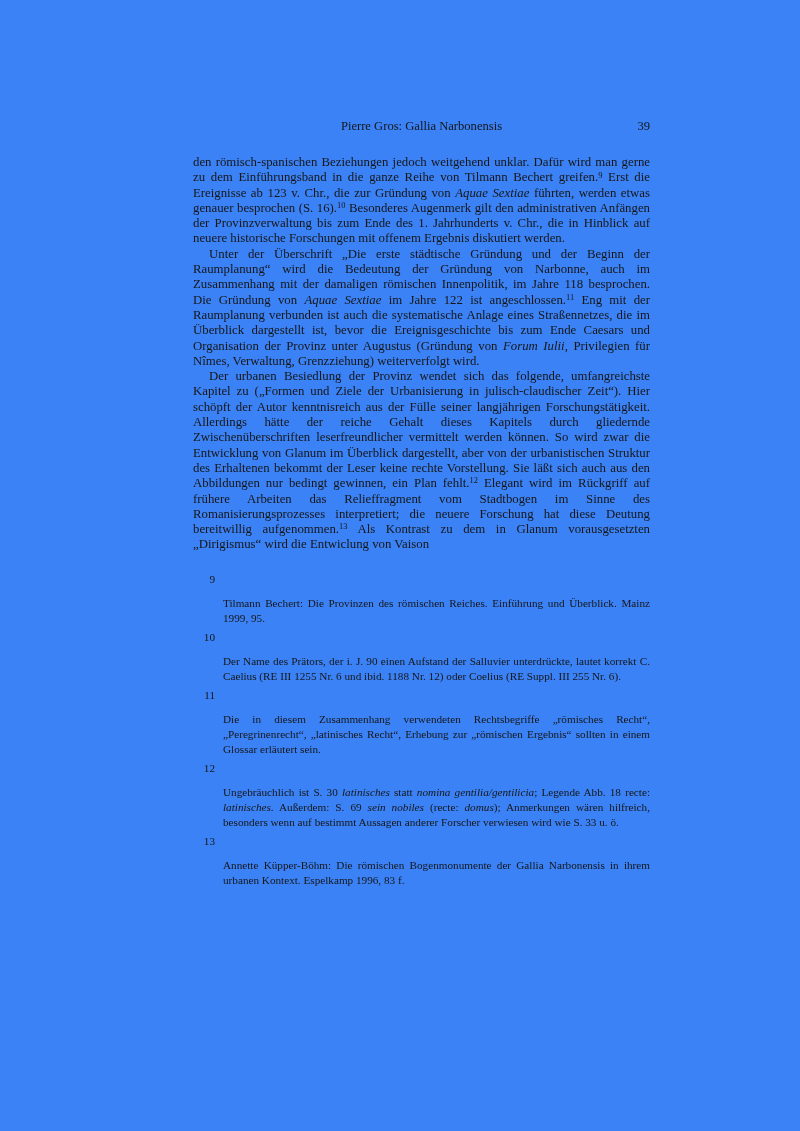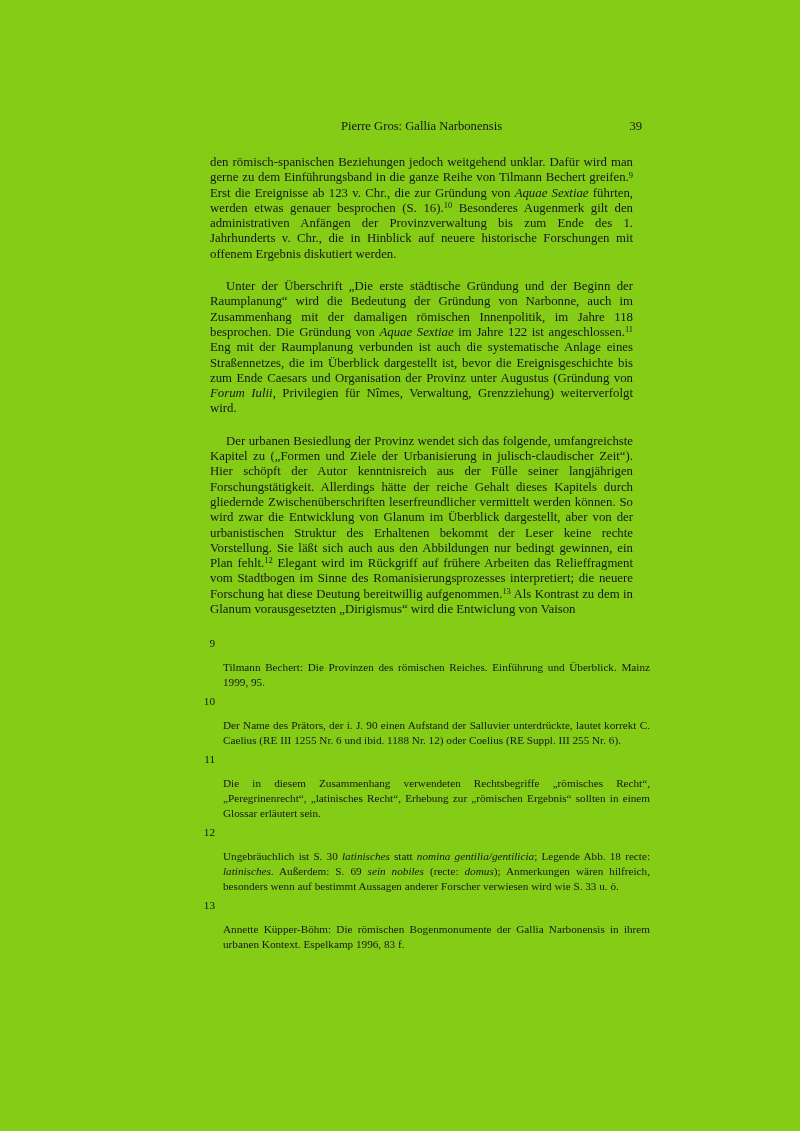--- a/index.html
+++ b/index.html
@@ -4,45 +4,45 @@
 <style>
   html, body {
     margin: 0;
     padding: 0;
     background: #ffffff;
   }
   .page {
     position: relative;
     width: 800px;
     height: 1131px;
-    background: #84cc16;
+    background: #3b82f6;
     color: #161616;
     font-family: "Liberation Serif", serif;
     overflow: hidden;
   }
   .content {
     position: absolute;
     left: 193px;
     top: 119px;
     width: 457px;
   }
   .running-header {
     position: relative;
     font-size: 12.6px;
     line-height: 15px;
     text-align: center;
     margin-bottom: 21px;
   }
   .running-header .page-number {
     position: absolute;
-    right: 8px;
+    right: 0;
     top: 0;
   }
   .body-text p.para {
-    margin: 17px;
+    margin: 0;
     font-size: 12.8px;
     line-height: 15.3px;
     text-align: justify;
     hyphens: auto;
     -webkit-hyphens: auto;
   }
   .body-text p.para.indent {
     text-indent: 16px;
   }
   sup {

